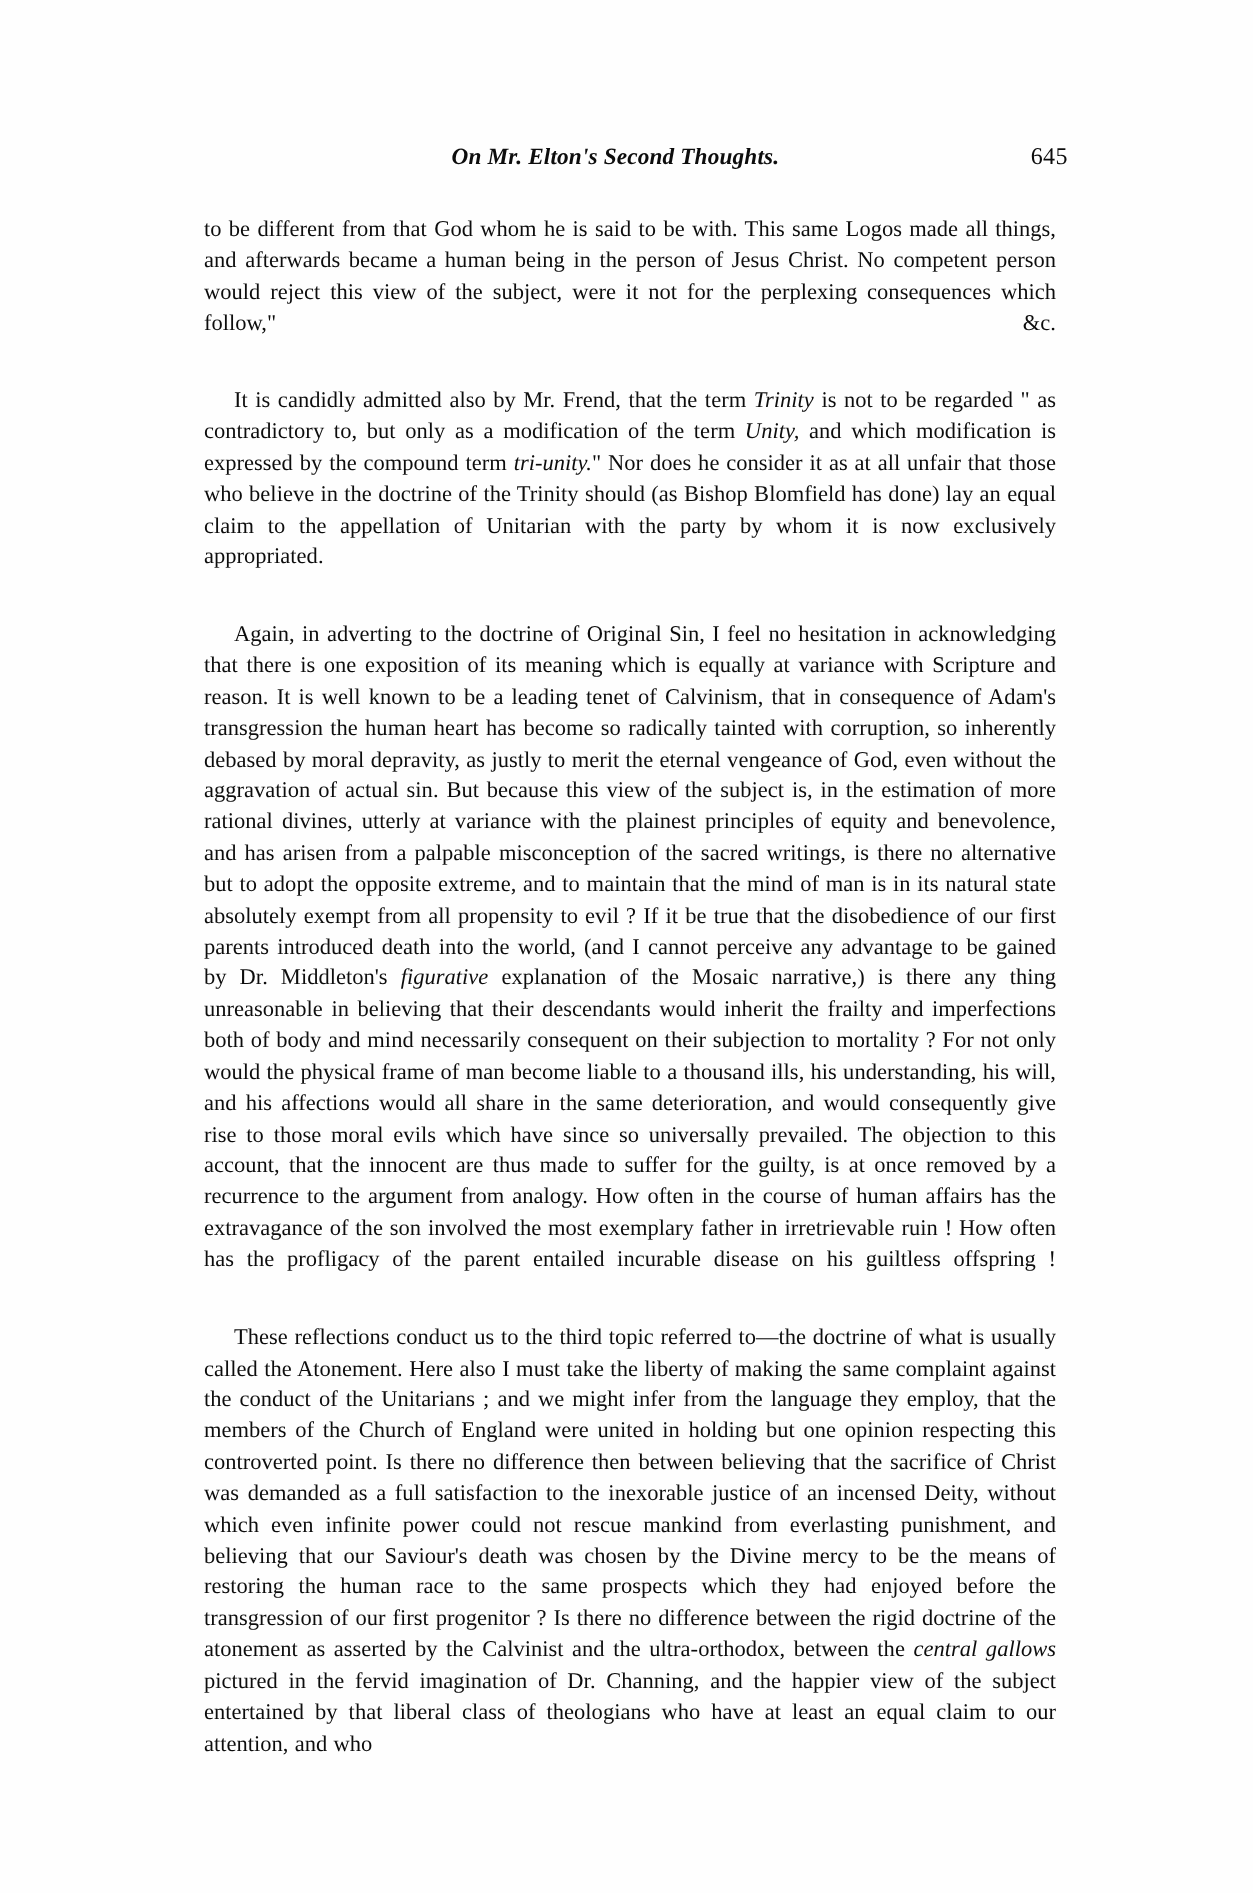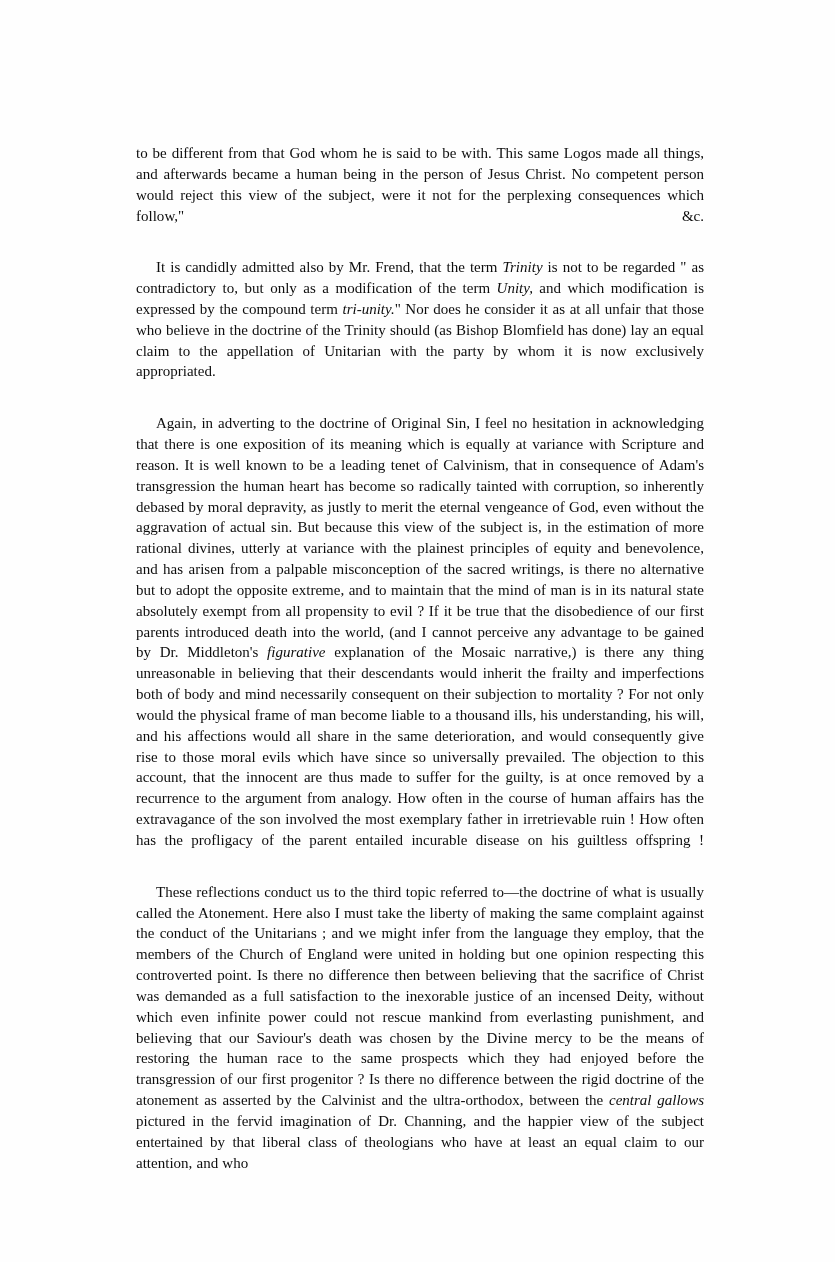--- a/index.html
+++ b/index.html
@@ -85,20 +85,24 @@
   
   .textblock, .running-head {
     text-rendering: optimizeLegibility;
   }
 </style>
 </head>
 <body>
 
 <div class="page">
 
+  <div class="running-head">
+    <span class="rh-title">On Mr. Elton's Second Thoughts.</span>
+    <span class="rh-folio">645</span>
+  </div>
 
   <div class="textblock">
 
   <p class="para">to be different from that God whom he is said to be with.   This same Logos made all things, and afterwards became a human being in the person of Jesus Christ.   No competent person would reject this view of the subject, were it not for the perplexing consequences which follow," &amp;c.</p>
       <p class="para indent"><span>It is candidly admitted also by Mr. Frend, that the term </span><i>Trinity</i><span> is not to be regarded " as contradictory to, but only as a modification of the term </span><i>Unity,</i><span> and which modification is expressed by the compound term </span><i>tri-unity.</i><span>"   Nor does he consider it as at all unfair that those who believe in the doctrine of the Trinity should (as Bishop Blomfield has done) lay an equal claim to the appellation of Unitarian with the party by whom it is now exclusively appropriated.</span></p>
       <p class="para indent"><span>Again, in adverting to the doctrine of Original Sin, I feel no hesitation in acknowledging that there is one exposition of its meaning which is equally at variance with Scripture and reason.   It is well known to be a leading tenet of Calvinism, that in consequence of Adam's transgression the human heart has become so radically tainted with corruption, so inherently debased by moral depravity, as justly to merit the eternal vengeance of God, even without the aggravation of actual sin.   But because this view of the subject is, in the estimation of more rational divines, utterly at variance with the plainest principles of equity and benevolence, and has arisen from a palpable misconception of the sacred writings, is there no alternative but to adopt the opposite extreme, and to maintain that the mind of man is in its natural state absolutely exempt from all propensity to evil ?   If it be true that the disobedience of our first parents introduced death into the world, (and I cannot perceive any advantage to be gained by Dr. Middleton's </span><i>figurative</i><span> explanation of the Mosaic narrative,) is there any thing unreasonable in believing that their descendants would inherit the frailty and imperfections both of body and mind necessarily consequent on their subjection to mortality ?   For not only would the physical frame of man become liable to a thousand ills, his understanding, his will, and his affections would all share in the same deterioration, and would consequently give rise to those moral evils which have since so universally prevailed.   The objection to this account, that the innocent are thus made to suffer for the guilty, is at once removed by a recurrence to the argument from analogy.   How often in the course of human affairs has the extravagance of the son involved the most exemplary father in irretrievable ruin !   How often has the profligacy of the parent entailed incurable disease on his guiltless offspring !</span></p>
       <p class="para indent noflush"><span>These reflections conduct us to the third topic referred to—the doctrine of what is usually called the Atonement.   Here also I must take the liberty of making the same complaint against the conduct of the Unitarians ; and we might infer from the language they employ, that the members of the Church of England were united in holding but one opinion respecting this controverted point.   Is there no difference then between believing that the sacrifice of Christ was demanded as a full satisfaction to the inexorable justice of an incensed Deity, without which even infinite power could not rescue mankind from everlasting punishment, and believing that our Saviour's death was chosen by the Divine mercy to be the means of restoring the human race to the same prospects which they had enjoyed before the transgression of our first progenitor ?   Is there no difference between the rigid doctrine of the atonement as asserted by the Calvinist and the ultra-orthodox, between the </span><i>central gallows</i><span> pictured in the fervid imagination of Dr. Channing, and the happier view of the subject entertained by that liberal class of theologians who have at least an equal claim to our attention, and who</span></p>
     </div>
 
 </div>

